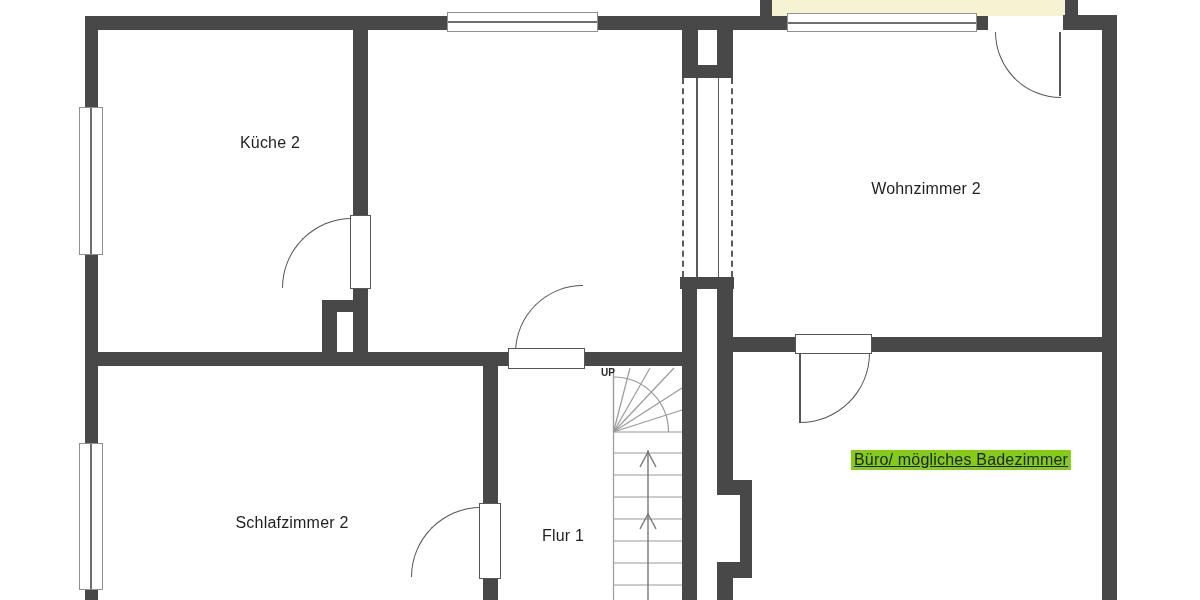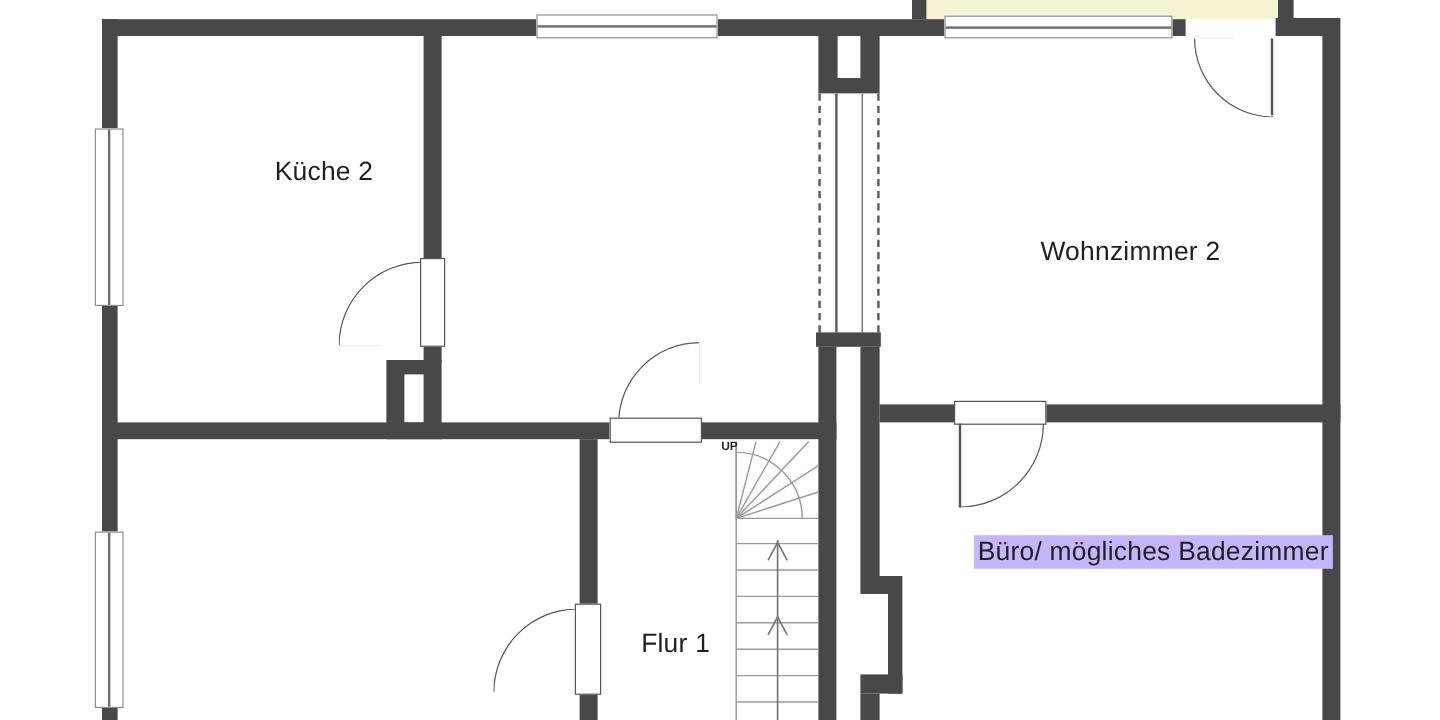--- a/index.html
+++ b/index.html
@@ -15,23 +15,23 @@
   .leaf{position:absolute;background:#ffffff;border:1.5px solid #565656;box-sizing:border-box;}
   .arc{position:absolute;box-sizing:border-box;border:0 solid #565656;background:transparent;}
   .arc.tl{border-top-left-radius:100% 100%;border-top-width:1.5px;border-left-width:1.5px;}
   .arc.br{border-bottom-right-radius:100% 100%;border-bottom-width:1.5px;border-right-width:1.5px;}
   .arc.bl{border-bottom-left-radius:100% 100%;border-bottom-width:1.5px;border-left-width:1.5px;}
   .doorline{position:absolute;background:#565656;}
   .shaft{position:absolute;background:#ffffff;border-left:2px dashed #5a5a5a;border-right:2px dashed #5a5a5a;box-sizing:border-box;}
   .shaft-inner{position:absolute;top:0;bottom:0;width:1.5px;background:#5a5a5a;}
   .lbl{
     position:absolute;transform:translate(-50%,-50%);white-space:nowrap;
-    font-size:22px;color:#1f1f1f;letter-spacing:0.2px;
+    font-size:16px;color:#1f1f1f;letter-spacing:0.2px;
   }
-  .lbl.over-wall{background:#c4b5fd;padding:1px 3px;z-index:6;}
+  .lbl.over-wall{background:#84cc16;padding:1px 3px;z-index:6;text-decoration:underline;}
   .up-lbl{position:absolute;font-size:10px;font-weight:bold;color:#2a2a2a;z-index:5;}
   svg{position:absolute;overflow:visible;}
 </style>
 </head>
 <body>
 
 <div id="plan">
 
   <div class="white" style="left:772px;top:0;width:293px;height:16px;background:#f6f3d2;"></div>
   <div class="wall" style="left:760px;top:0;width:12px;height:16px;"></div>
@@ -128,17 +128,18 @@
     </g>
     <g stroke="#777777" stroke-width="1.4" fill="none">
       <path d="M648 450 V600"></path>
       <path d="M640 467 L648 452 L656 467"></path>
       <path d="M640 529 L648 514 L656 529"></path>
     </g>
   </svg>
   <div class="up-lbl" style="left:601px;top:367px;">UP</div>
 
   <div class="lbl" style="left:270px;top:143px;">Küche 2</div>
-  <div class="lbl" style="left:926px;top:210px;margin-left:16px;">Wohnzimmer 2</div>
+  <div class="lbl" style="left:926px;top:189px;">Wohnzimmer 2</div>
+  <div class="lbl" style="left:292px;top:523px;">Schlafzimmer 2</div>
   <div class="lbl" style="left:563px;top:536px;">Flur 1</div>
   <div class="lbl over-wall" style="left:961px;top:460px;">Büro/ mögliches Badezimmer</div>
 
 </div>
 
 </body></html>

